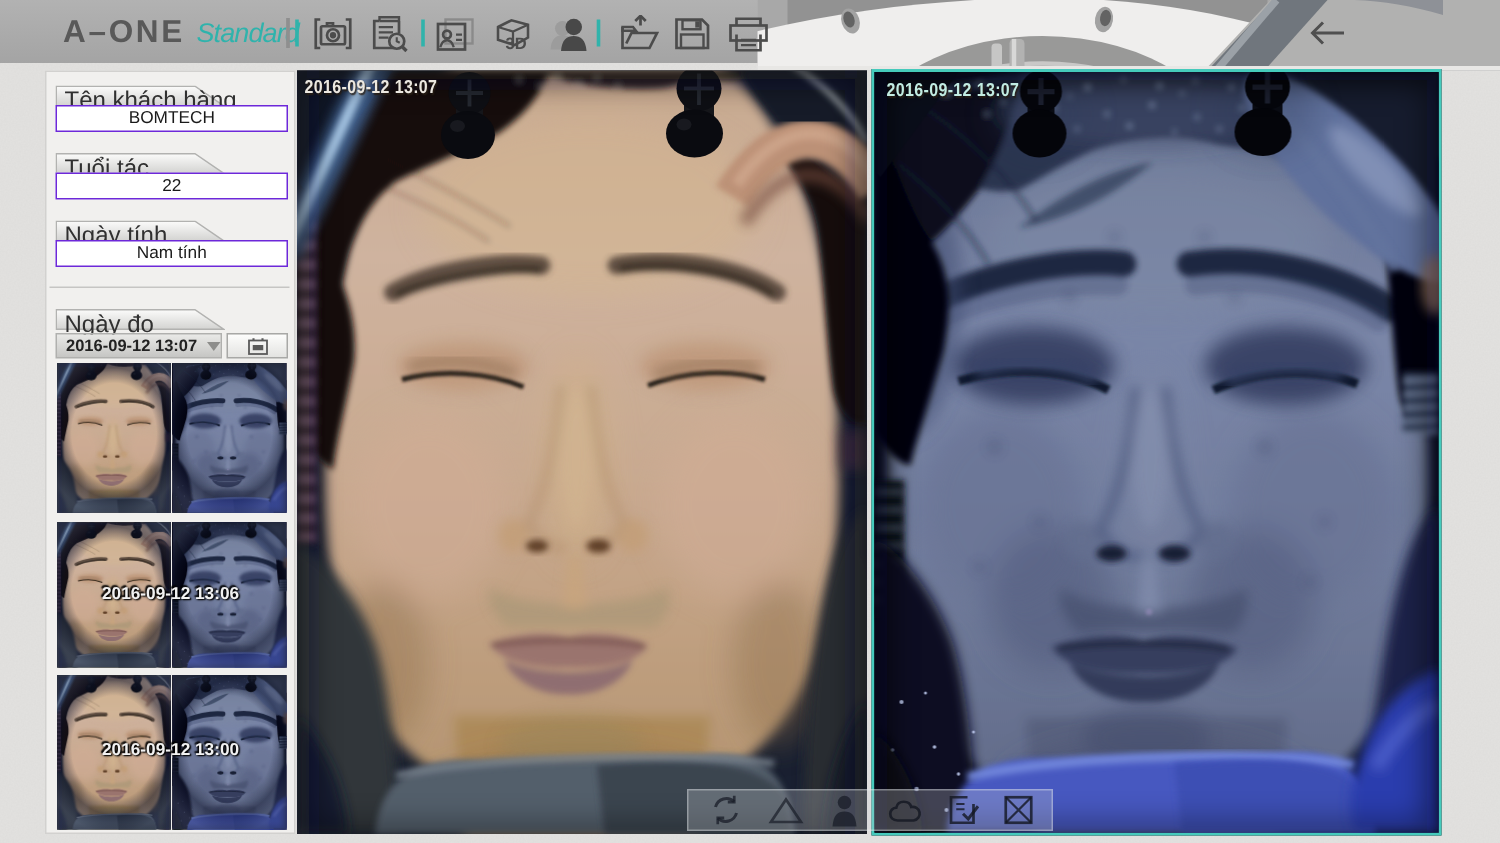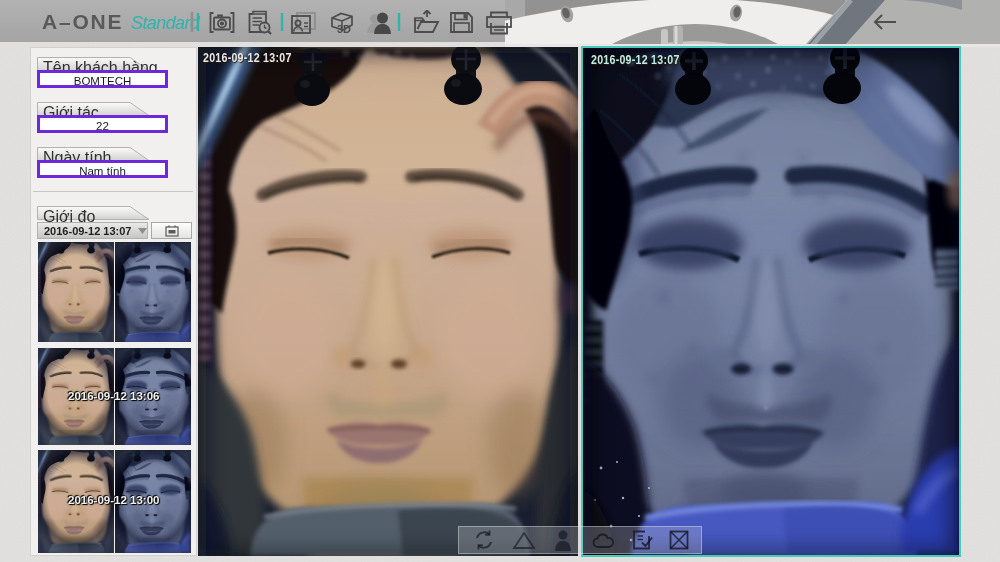--- a/index.html
+++ b/index.html
@@ -4,21 +4,21 @@
 <style>
   * { margin:0; padding:0; box-sizing:border-box; }
   html,body { width:1000px; height:562px; overflow:hidden; }
   body { font-family:"Liberation Sans", sans-serif; background:#e2e1df; position:relative; }
   .abs { position:absolute; }
   #header { left:0; top:0; width:1000px; height:42px; background:linear-gradient(#b2b2b2,#a4a4a4); }
   #logo { left:42px; top:10px; font-size:21px; color:#595959; letter-spacing:1.8px; font-weight:600; }
   #logo .std { color:#2fb3ac; font-weight:normal; letter-spacing:-0.6px; font-size:18px;font-style:italic; }
   #sidebar { left:30px; top:47px; width:167px; height:509px; background:#f1f0ee; border:1px solid #d2d1cf; }
   .tabtxt { position:absolute; font-size:16px; color:#303030; }
-  .inp { position:absolute; left:37px; width:131px; height:18px; background:#fff; border:3px solid #6d28d9;
+  .inp { position:absolute; left:37px; width:155px; height:18px; background:#fff; border:1px solid #6d28d9;
          font-size:11.5px; color:#1a1a1a; text-align:center; line-height:16px; }
   .tstamp { position:absolute; font-size:11.5px; font-weight:bold; color:#f2f2f2;
             text-shadow:0 0 2px #000, 1px 1px 1px #000, -1px -1px 1px #000; white-space:nowrap; }
   .pstamp { position:absolute; font-size:12.5px; font-weight:bold; color:#ece8e0; transform:scaleX(0.85); transform-origin:0 0;
             text-shadow:1px 1px 1px rgba(40,30,20,0.9); letter-spacing:0.3px; }
   .thumb { position:absolute; overflow:hidden; }
   .tring { position:absolute; left:0; top:0; width:100%; height:100%;
      background:radial-gradient(ellipse 62% 56% at 50% 47%, rgba(0,0,0,0) 60%, rgba(14,20,44,0.5) 78%, rgba(70,80,108,0.45) 100%); }
 </style>
 </head>
@@ -555,32 +555,32 @@
 
 <div class="abs" id="sidebar"></div>
 <svg class="abs" style="left:37px; top:57px" width="113" height="14">
     <path d="M0.5,13.5 L0.5,0.5 L93,0.5 L112,13.5 Z" fill="url(#tabg)" stroke="#b2b2b0"></path>
   </svg>
 <div class="tabtxt" style="left:43px; top:59px;">Tên khách hàng</div>
 <div class="inp" style="top:70px;">BOMTECH</div>
 <svg class="abs" style="left:37px; top:102px" width="113" height="14">
     <path d="M0.5,13.5 L0.5,0.5 L93,0.5 L112,13.5 Z" fill="url(#tabg)" stroke="#b2b2b0"></path>
   </svg>
-<div class="tabtxt" style="left:43px; top:104px;">Giới tác</div>
+<div class="tabtxt" style="left:43px; top:104px;">Tuổi tác</div>
 <div class="inp" style="top:115px;">22</div>
 <svg class="abs" style="left:37px; top:147px" width="113" height="14">
     <path d="M0.5,13.5 L0.5,0.5 L93,0.5 L112,13.5 Z" fill="url(#tabg)" stroke="#b2b2b0"></path>
   </svg>
 <div class="tabtxt" style="left:43px; top:149px;">Ngày tính</div>
 <div class="inp" style="top:160px;">Nam tính</div>
 <div class="abs" style="left:33px; top:191px; width:160px; height:1px; background:#c6c5c3"></div>
 <svg class="abs" style="left:37px; top:206px" width="113" height="14">
     <path d="M0.5,13.5 L0.5,0.5 L93,0.5 L112,13.5 Z" fill="url(#tabg)" stroke="#b2b2b0"></path>
   </svg>
-<div class="tabtxt" style="left:43px; top:208px;">Giới đo</div>
+<div class="tabtxt" style="left:43px; top:208px;">Ngày đo</div>
 <div class="abs" style="left:37px; top:222px; width:111px; height:17px; background:linear-gradient(#e9e9e7,#c6c6c4); border:1px solid #b0b0ae;"></div>
 <div class="abs" style="left:44px; top:225px; font-size:11px; font-weight:bold; color:#222;">2016-09-12 13:07</div>
 <svg class="abs" style="left:138px; top:228px" width="10" height="7">
     <path d="M0,0 L9,0 L4.5,6 Z" fill="#8d8d8b"></path>
   </svg>
 <div class="abs" style="left:151px; top:222px; width:41px; height:17px; background:linear-gradient(#fdfdfc,#e3e3e1); border:1px solid #a8a8a6;"></div>
 <svg class="abs" style="left:165px; top:225px" width="14" height="12" viewBox="0 0 14 12" fill="none" stroke="#5a5a5a" stroke-width="1.2">
   <rect x="1" y="2" width="12" height="9"></rect>
   <path d="M4,2 L4,0.5 M10,2 L10,0.5" stroke-width="1.4"></path>
   <rect x="3.5" y="5" width="7" height="3.5" fill="#5a5a5a" stroke="none"></rect>

